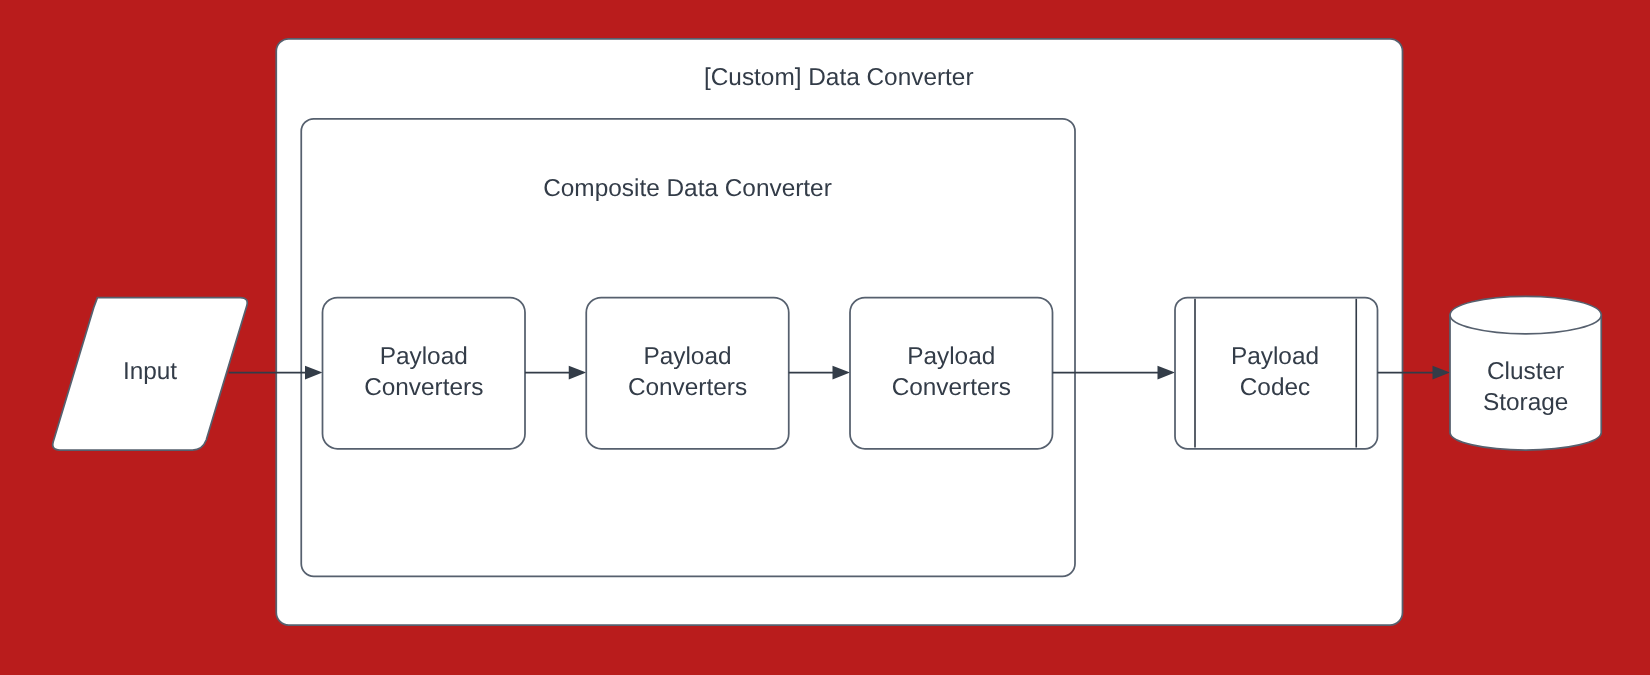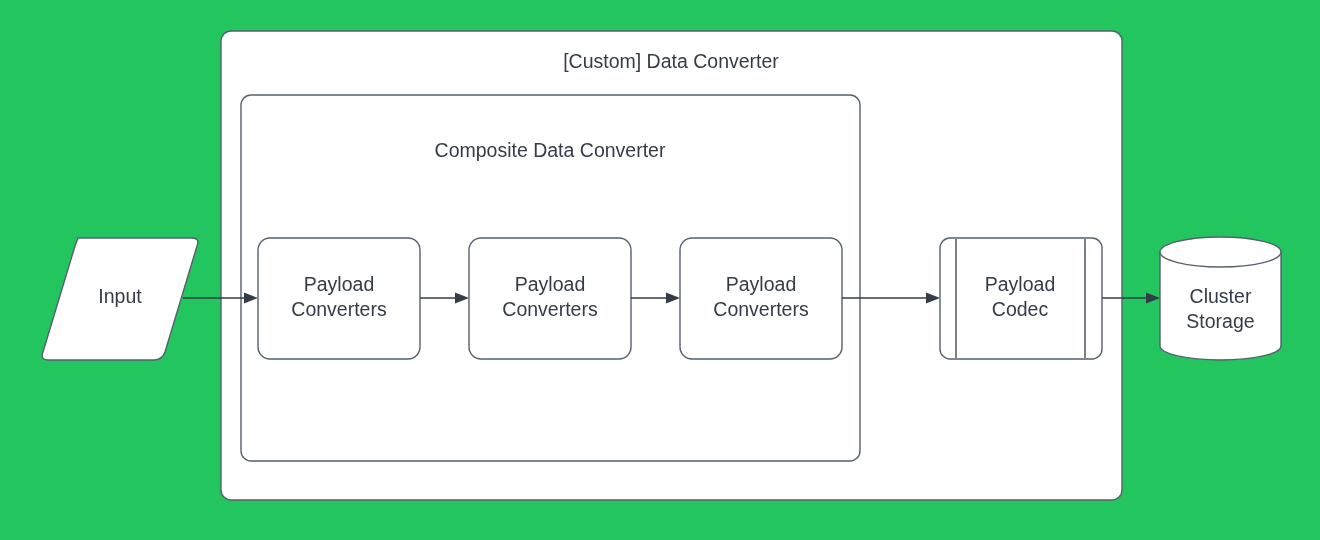--- a/index.html
+++ b/index.html
@@ -4,21 +4,21 @@
 <style>
   html, body {
     margin: 0;
     padding: 0;
     background: #ffffff;
   }
   #canvas {
     position: relative;
     width: 1320px;
     height: 540px;
-    background: #22c55e;
+    background: #b91c1c;
     font-family: "Liberation Sans", sans-serif;
     overflow: hidden;
   }
   #diagram-svg {
     position: absolute;
     top: 0;
     left: 0;
     width: 1320px;
     height: 540px;
   }

